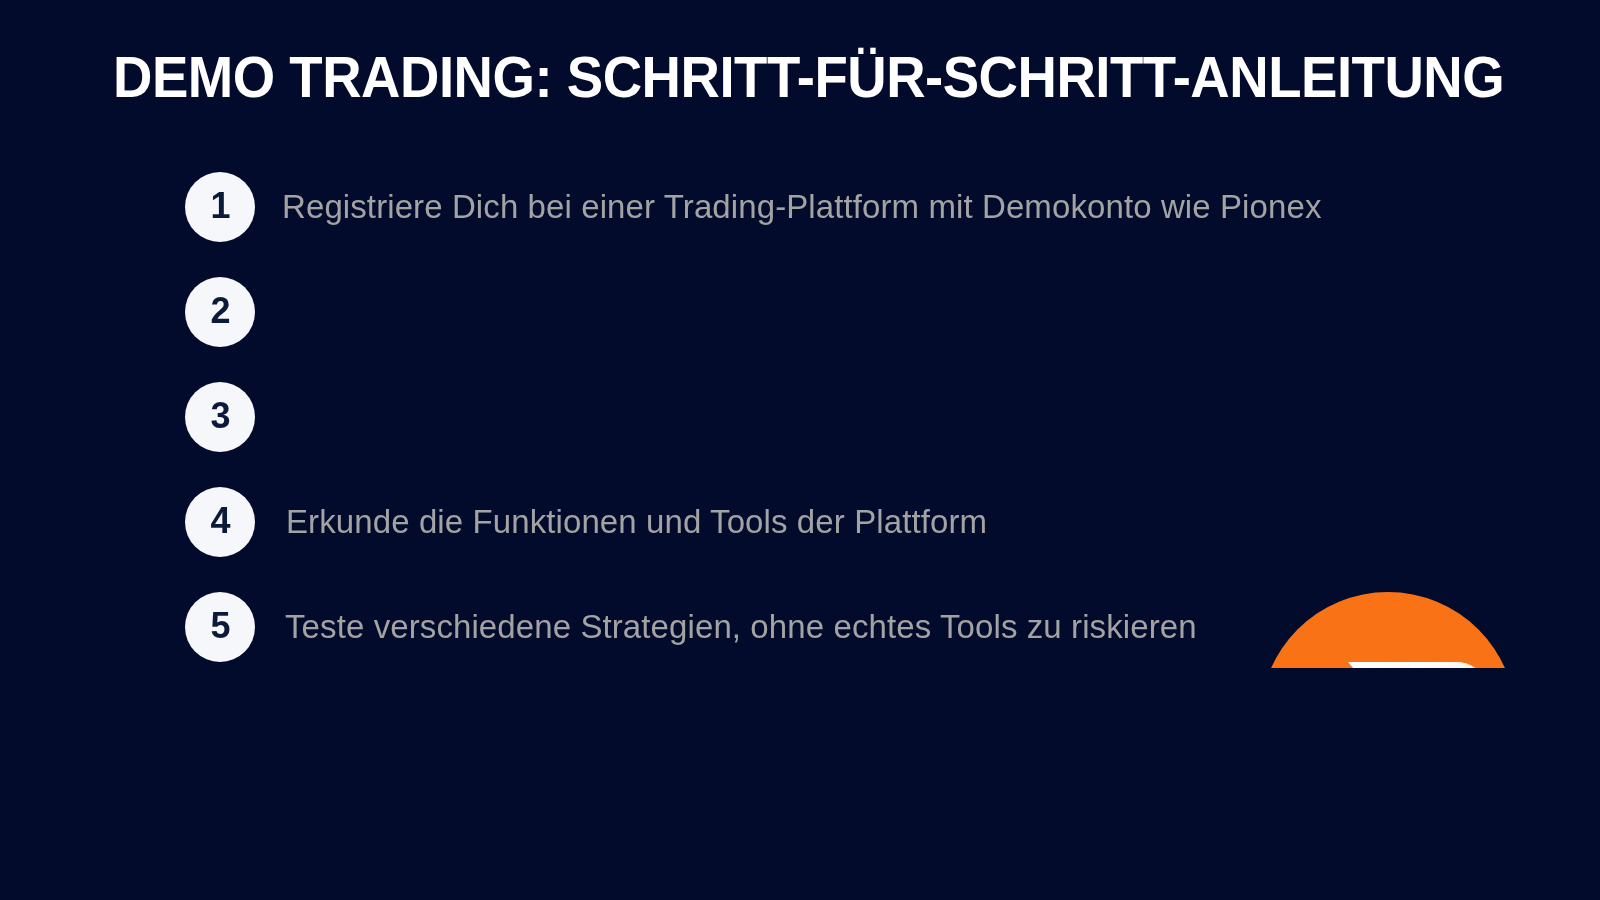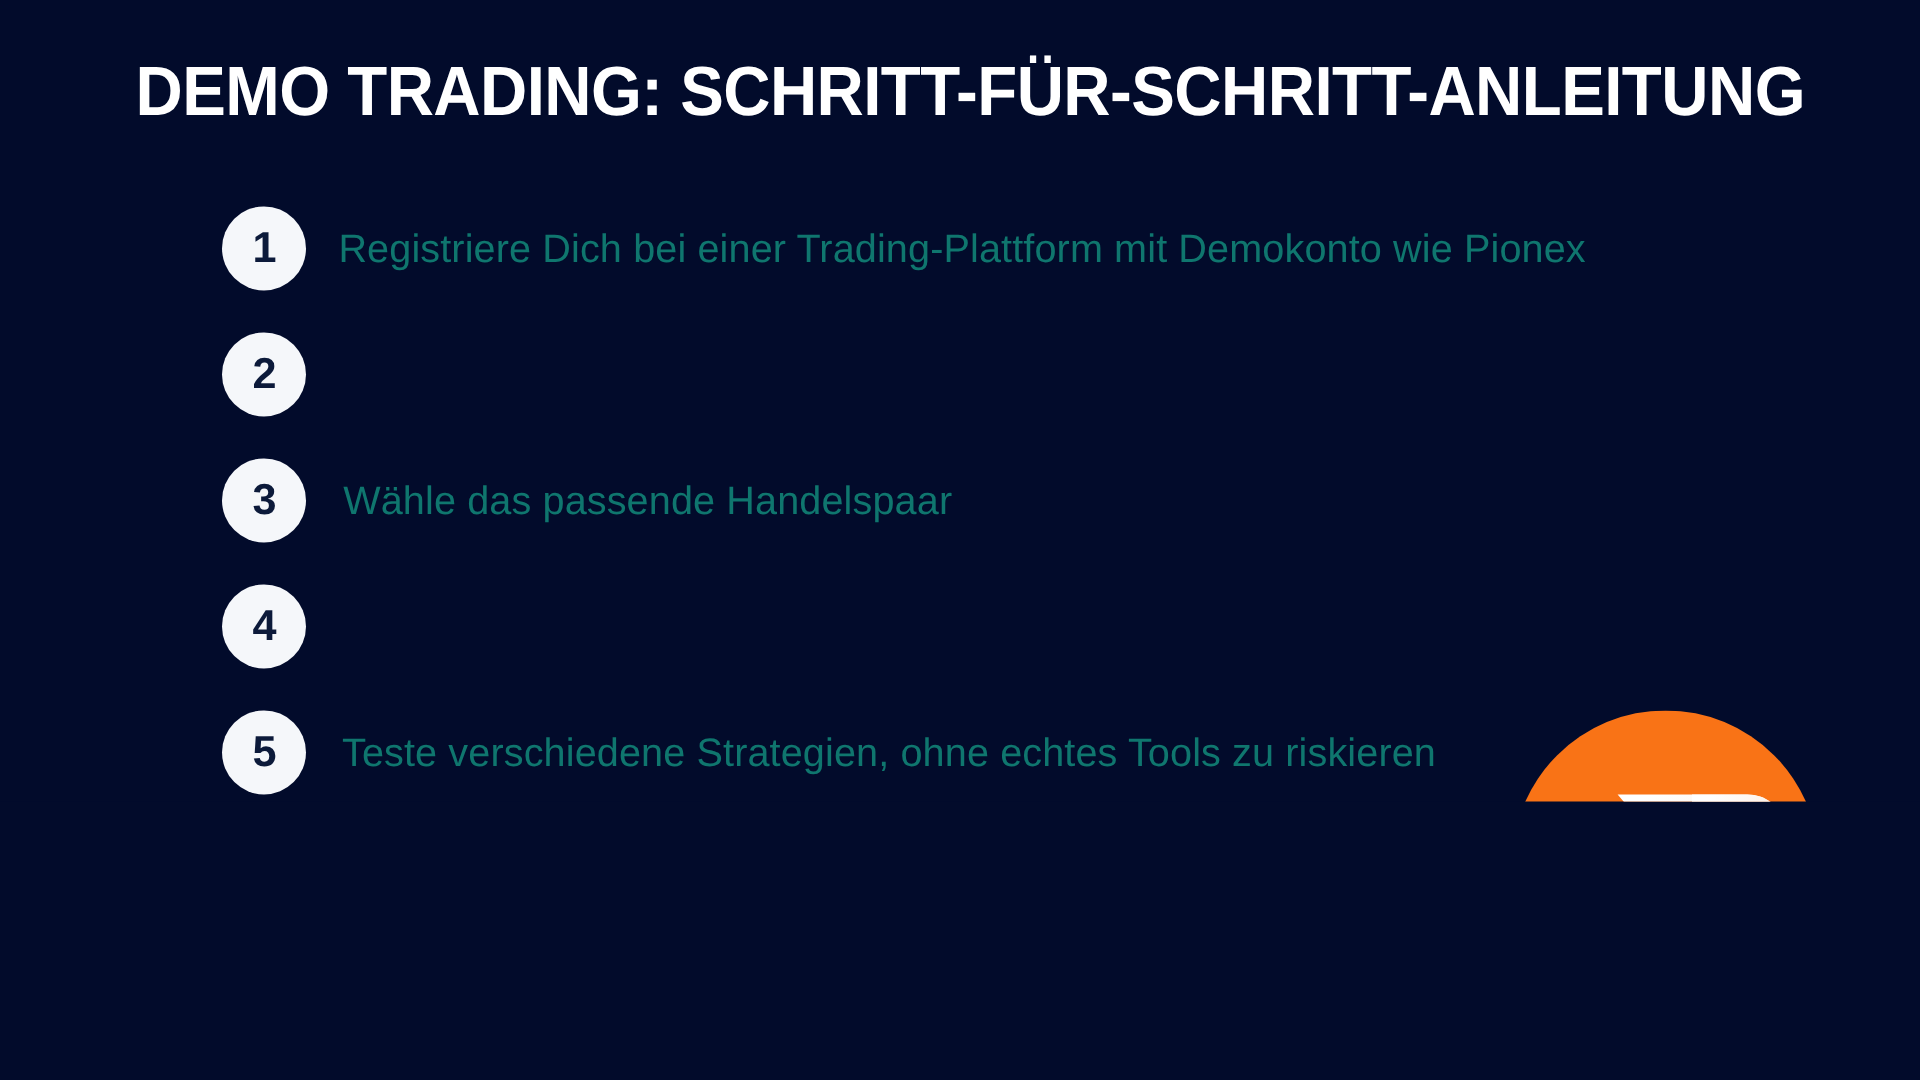--- a/index.html
+++ b/index.html
@@ -81,21 +81,21 @@
     position: absolute;
     left: 100px;
     top: 0;
     height: 70px;
     display: flex;
     align-items: center;
     font-family: "Liberation Sans Narrow", "Liberation Sans", sans-serif;
     font-size: 33px;
     line-height: 40px;
     font-weight: 400;
-    color: #0f766e;
+    color: #a3a3a3;
     white-space: nowrap;
     letter-spacing: 0.1px;
   }
 
   
   .step:nth-child(1) .step-text { left: 97px; }
   .step:nth-child(2) .step-text { left: 102px; }
   .step:nth-child(3) .step-text { left: 101px; }
   .step:nth-child(4) .step-text { left: 101px; }
   .step:nth-child(5) .step-text { left: 100px; }
@@ -163,27 +163,27 @@
     <div class="step">
       <div class="step-badge">
         <span class="step-num">2</span>
       </div>
     </div>
 
     <div class="step">
       <div class="step-badge">
         <span class="step-num">3</span>
       </div>
-      <div class="step-text">Wähle das passende Handelspaar</div>
     </div>
 
     <div class="step">
       <div class="step-badge">
         <span class="step-num">4</span>
       </div>
+      <div class="step-text">Erkunde die Funktionen und Tools der Plattform</div>
     </div>
 
     <div class="step">
       <div class="step-badge">
         <span class="step-num">5</span>
       </div>
       <div class="step-text">Teste verschiedene Strategien, ohne echtes Tools zu riskieren</div>
     </div>
 
   </div>

